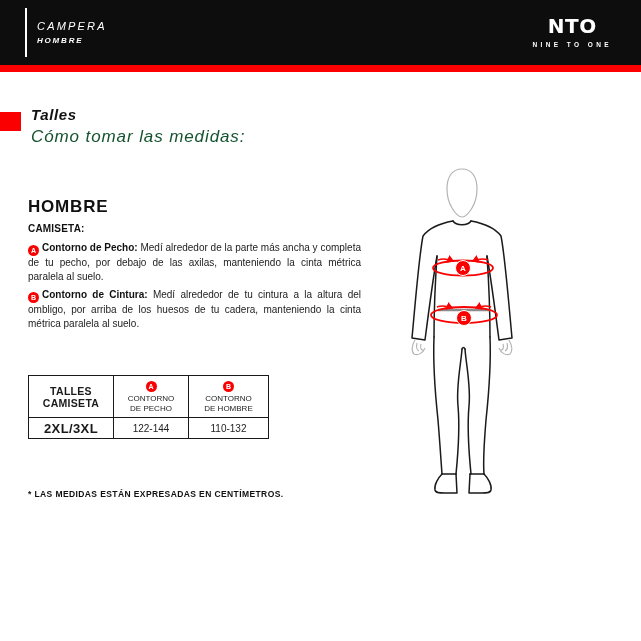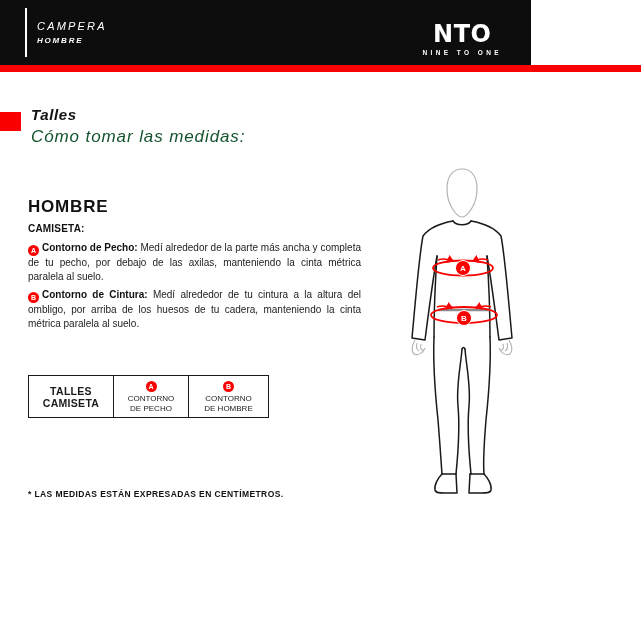--- a/index.html
+++ b/index.html
@@ -7,43 +7,42 @@
   body {
     position:relative;
     background:#ffffff;
     font-family:"Liberation Sans", sans-serif;
     color:#1a1a1a;
     overflow:hidden;
   }
 
   
   .header {
-    position:absolute; top:0; left:0; width:531px; height:65px;
+    position:absolute; top:0; left:0; width:641px; height:65px;
     background:#0d0d0d;
   }
   .red-strip {
     position:absolute; top:65px; left:0; width:641px; height:7px;
     background:#fa0000;
   }
   .header-left {
     position:absolute; left:25px; top:8px; height:49px;
     border-left:2px solid #ffffff; padding-left:10px;
     color:#ffffff; font-style:italic;
     display:flex; flex-direction:column; justify-content:center;
   }
   .h-category { font-size:11px; letter-spacing:2.2px; font-weight:400; line-height:13px; }
   .h-product  { font-size:20px; letter-spacing:1.6px; font-weight:700; line-height:22px; }
   .h-gender   { font-size:8px;  letter-spacing:1.8px; font-weight:700; line-height:10px; margin-top:3px; }
   .logo {
     position:absolute; right:29px; top:13px; text-align:center; color:#ffffff;
   }
   .logo-nto {
-    font-size:24px; font-weight:900; line-height:26px; letter-spacing:0.5px;
+    font-size:20px; font-weight:900; line-height:26px; letter-spacing:0.5px;
     font-family:"DejaVu Sans", sans-serif;
-    margin-top:8px;
   }
   .logo-sub {
     font-size:6.5px; font-weight:700; letter-spacing:3.4px; margin-top:2px;
     white-space:nowrap;
   }
 
   
   .red-square { position:absolute; left:0; top:112px; width:21px; height:19px; background:#fa0000; }
   .section-title {
     position:absolute; left:31px; top:106px;
@@ -142,20 +141,25 @@
       <span class="badge">A</span>
       <div>CONTORNO</div>
       <div>DE PECHO</div>
     </th>
     <th class="col-waist th-measure">
       <span class="badge">B</span>
       <div>CONTORNO</div>
       <div>DE HOMBRE</div>
     </th>
   </tr>
+  <tr class="data-row">
+    <td class="cell-size">2XL/3XL</td>
+    <td class="cell-val">122-144</td>
+    <td class="cell-val">110-132</td>
+  </tr>
 </tbody>
   </table>
 
 <div class="footnote">* LAS MEDIDAS ESTÁN EXPRESADAS EN CENTÍMETROS.</div>
 
 <svg class="figure" viewBox="0 0 150 345" xmlns="http://www.w3.org/2000/svg">
   <defs>
     <marker id="arrw" markerWidth="6" markerHeight="6" refX="4" refY="3" orient="auto">
       <path d="M0,0 L5,3 L0,6 Z" fill="#fa0000"></path>
     </marker>

